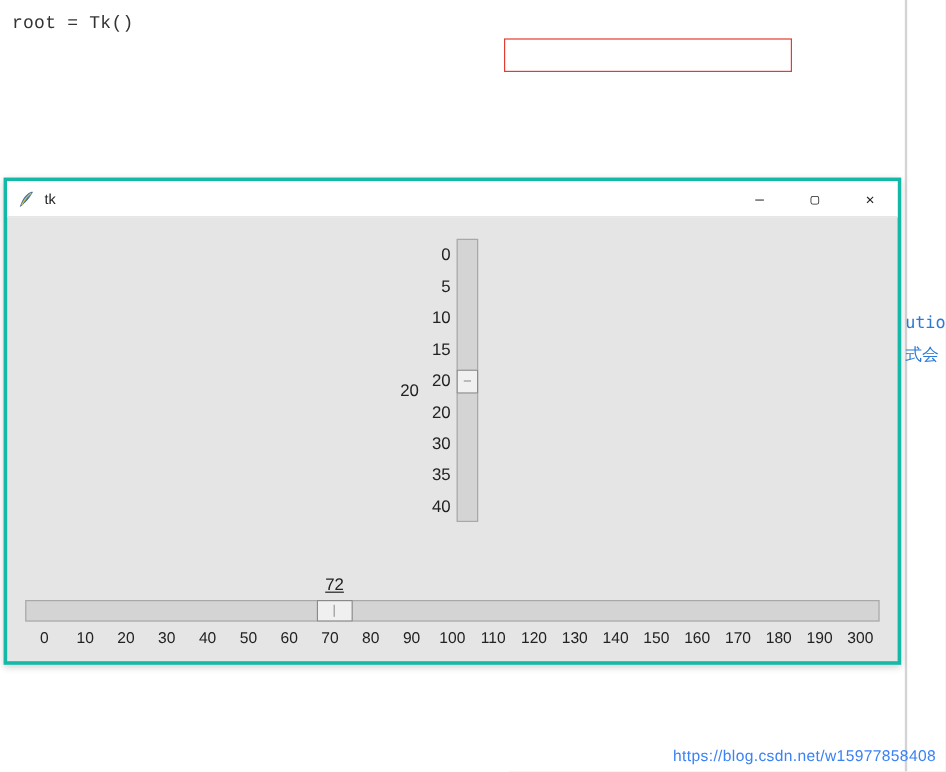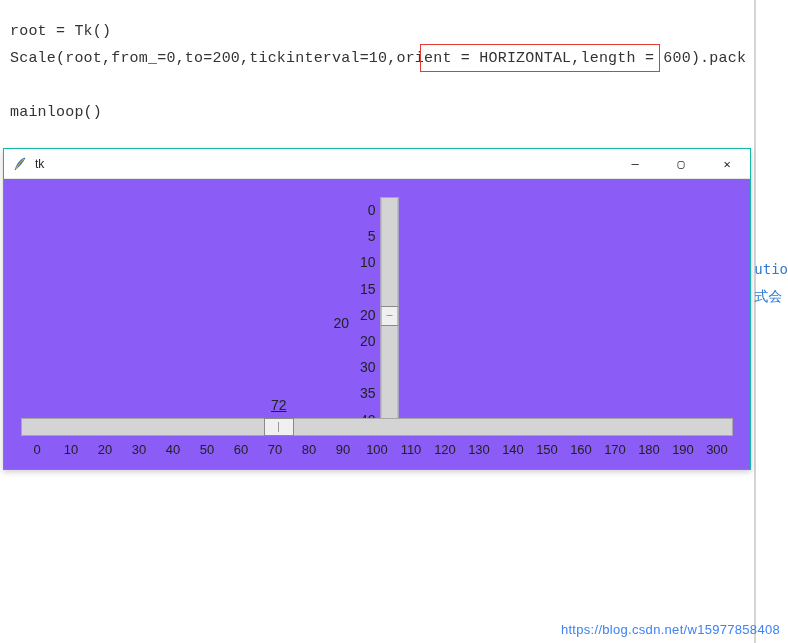--- a/index.html
+++ b/index.html
@@ -7,21 +7,21 @@
       font-family: "Microsoft YaHei", "SimSun", monospace;
       font-size: 14px;
       background: #fff;
       color: #333;
       width: 788px;
       height: 643px;
       position: relative;
       overflow: hidden;
     }
     .page-content {
-      padding: 16px 6px 0 6px;
+      padding: 4px 6px 0 6px;
       border-right: 2px solid #d4d4d4;
       width: 756px;
       height: 643px;
     }
     .code-area {
       font-family: "Courier New", "NSimSun", monospace;
       font-size: 15px;
       line-height: 1.8;
       color: #333;
       padding: 2px 4px 8px 4px;
@@ -32,23 +32,23 @@
       position: absolute;
       border: 1.5px solid #e33c30;
       pointer-events: none;
     }
     .highlight-1 { top: 28px; left: 414px; width: 240px; height: 28px; }
     .tk-window {
       position: absolute;
       top: 148px;
       left: 3px;
       width: 748px;
-      height: 322px;
-      background: #8b5cf6;
-      border: 1px solid #14b8a6;
+      height: 406px;
+      background: #e5e5e5;
+      border: 3px solid #14b8a6;
       box-shadow: 0 2px 6px rgba(0,0,0,0.2);
     }
     .titlebar {
       height: 30px;
       background: #fff;
       display: flex;
       align-items: center;
       border-bottom: 1px solid #e6e6e6;
     }
     .titlebar-icon {
@@ -197,23 +197,21 @@
       font-family: Arial, sans-serif;
     }
   </style>
 </head>
 <body>
 
 <div class="page-content">
 
   <div class="code-area">
     <div class="code-line">root = Tk()</div>
-    <div class="code-line">Scale(root,from_=0,to=200,tickinterval=10,orient = HORIZONTAL,length = 600).pack</div>
     <br>
-    <div class="code-line">mainloop()</div>
     <div class="highlight-box highlight-1"></div>
   </div>
 
   <div class="tk-window">
     <div class="titlebar">
       <span class="titlebar-icon">
         <svg viewBox="0 0 16 16">
             <path d="M3 14 C5 8 8 3 13 2 C11 6 8 10 3 14 Z" fill="#3d7ab8" stroke="#2a5a88" stroke-width="0.6"></path>
             <path d="M4 13 C6 9 9 5 12 3" stroke="#e8c040" stroke-width="0.9" fill="none"></path>
           </svg>

